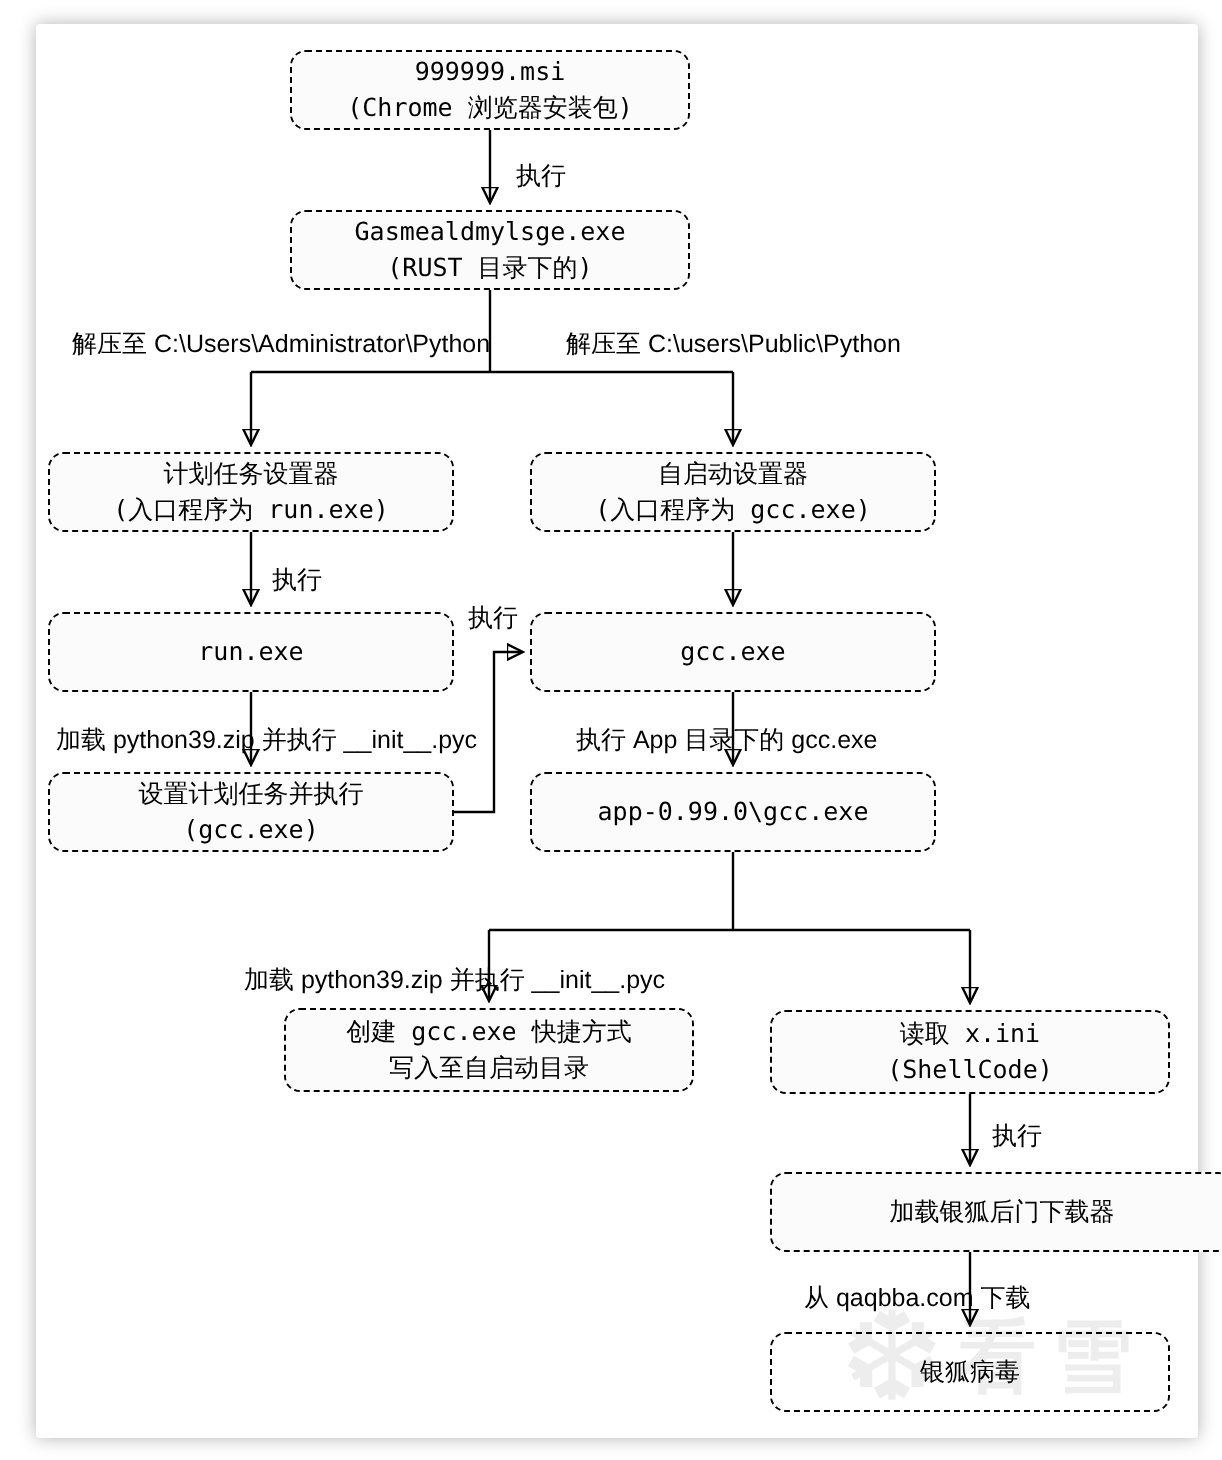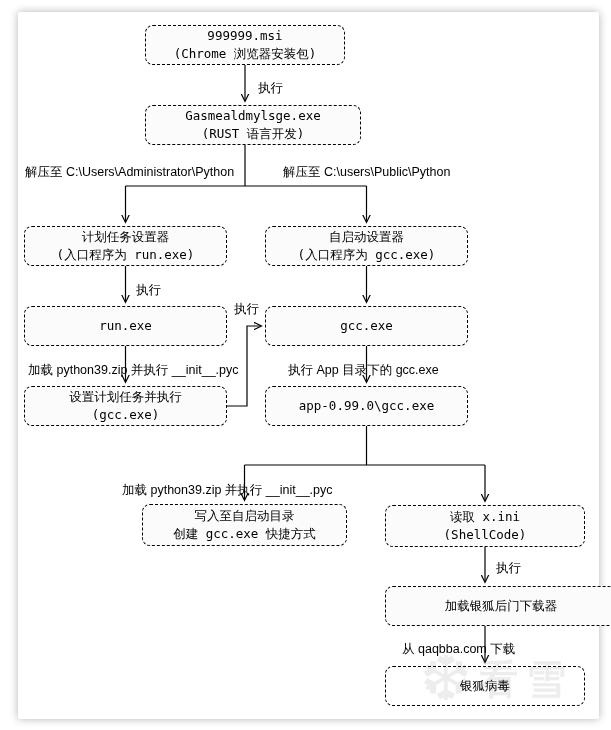--- a/index.html
+++ b/index.html
@@ -71,23 +71,23 @@
       <path d="M244.5 465 L244.5 500" marker-end="url(#arrow)"></path>
       <path d="M485 465 L485 501" marker-end="url(#arrow)"></path>
       <path d="M485 547 L485 582" marker-end="url(#arrow)"></path>
       <path d="M485 626 L485 662" marker-end="url(#arrow)"></path>
     </svg>
   <div id="nodes">
       <div class="node" style="left: 145px; top: 25px; width: 200px; height: 40px;">
         <div>999999.msi</div>
         <div>(Chrome 浏览器安装包)</div>
       </div>
-      <div class="node" style="left: 145px; top: 105px; width: 216px; height: 40px;">
+      <div class="node" style="left: 145px; top: 105px; width: 200px; height: 40px;">
         <div>Gasmealdmylsge.exe</div>
-        <div>(RUST 语言开发)</div>
+        <div>(RUST 目录下的)</div>
       </div>
       <div class="node" style="left: 24px; top: 226px; width: 203px; height: 40px;">
         <div>计划任务设置器</div>
         <div>(入口程序为 run.exe)</div>
       </div>
       <div class="node" style="left: 265px; top: 226px; width: 203px; height: 40px;">
         <div>自启动设置器</div>
         <div>(入口程序为 gcc.exe)</div>
       </div>
       <div class="node" style="left: 24px; top: 306px; width: 203px; height: 40px;">
@@ -97,37 +97,37 @@
         <div>gcc.exe</div>
       </div>
       <div class="node" style="left: 24px; top: 386px; width: 203px; height: 40px; justify-content: center;">
         <div>设置计划任务并执行</div>
         <div>(gcc.exe)</div>
       </div>
       <div class="node" style="left: 265px; top: 386px; width: 203px; height: 40px;">
         <div>app-0.99.0\gcc.exe</div>
       </div>
       <div class="node" style="left: 142px; top: 504px; width: 205px; height: 42px;">
+        <div>创建 gcc.exe 快捷方式</div>
         <div>写入至自启动目录</div>
-        <div>创建 gcc.exe 快捷方式</div>
       </div>
       <div class="node" style="left: 385px; top: 505px; width: 200px; height: 42px;">
         <div>读取 x.ini</div>
         <div>(ShellCode)</div>
       </div>
       <div class="node" style="left: 385px; top: 586px; width: 232px; height: 40px;">
         <div>加载银狐后门下载器</div>
       </div>
       <div class="node transparent-bg" style="left: 385px; top: 666px; width: 200px; height: 40px;">
         <div>银狐病毒</div>
       </div>
     </div>
   <div id="labels">
       <div class="elabel" style="left: 258px; top: 80px;">执行</div>
-      <div class="elabel" style="left: 25px; top: 164px; text-align: center;">解压至 C:\Users\Administrator\Python</div>
+      <div class="elabel" style="left: 36px; top: 164px; text-align: center;">解压至 C:\Users\Administrator\Python</div>
       <div class="elabel" style="left: 283px; top: 164px;">解压至 C:\users\Public\Python</div>
       <div class="elabel" style="left: 136px; top: 282px;">执行</div>
       <div class="elabel" style="left: 234px; top: 301px;">执行</div>
       <div class="elabel" style="left: 28px; top: 362px;">加载 python39.zip 并执行 __init__.pyc</div>
       <div class="elabel" style="left: 288px; top: 362px;">执行 App 目录下的 gcc.exe</div>
       <div class="elabel" style="left: 122px; top: 482px;">加载 python39.zip 并执行 __init__.pyc</div>
       <div class="elabel" style="left: 496px; top: 560px;">执行</div>
       <div class="elabel" style="left: 402px; top: 641px;">从 qaqbba.com 下载</div>
     </div>
 </div>

